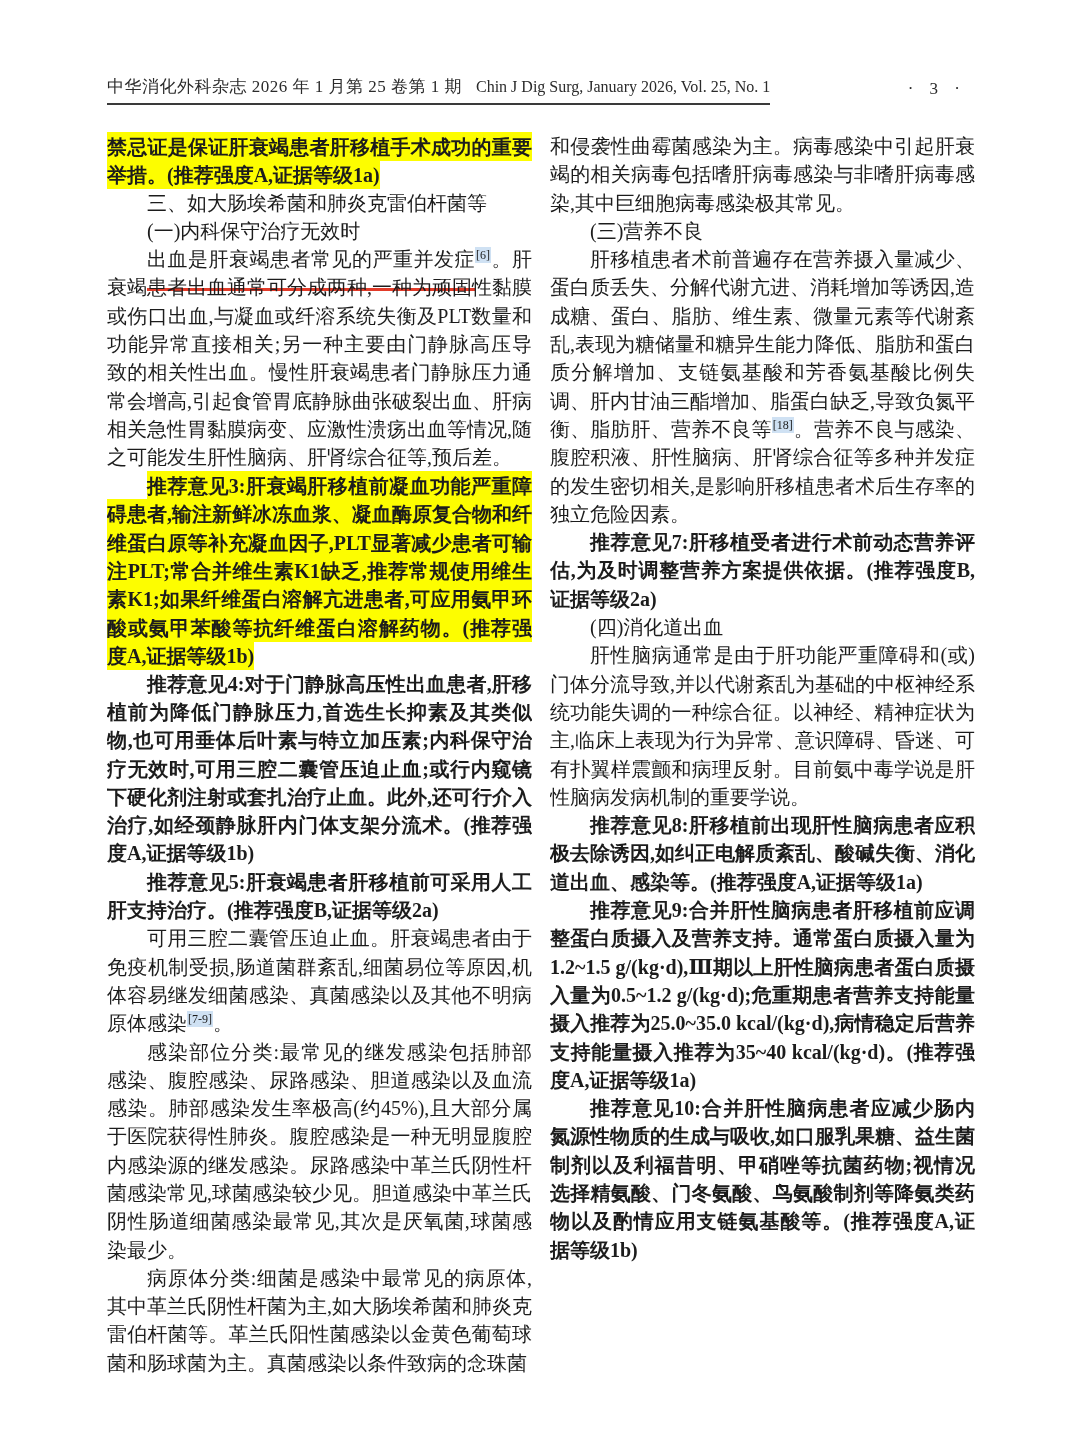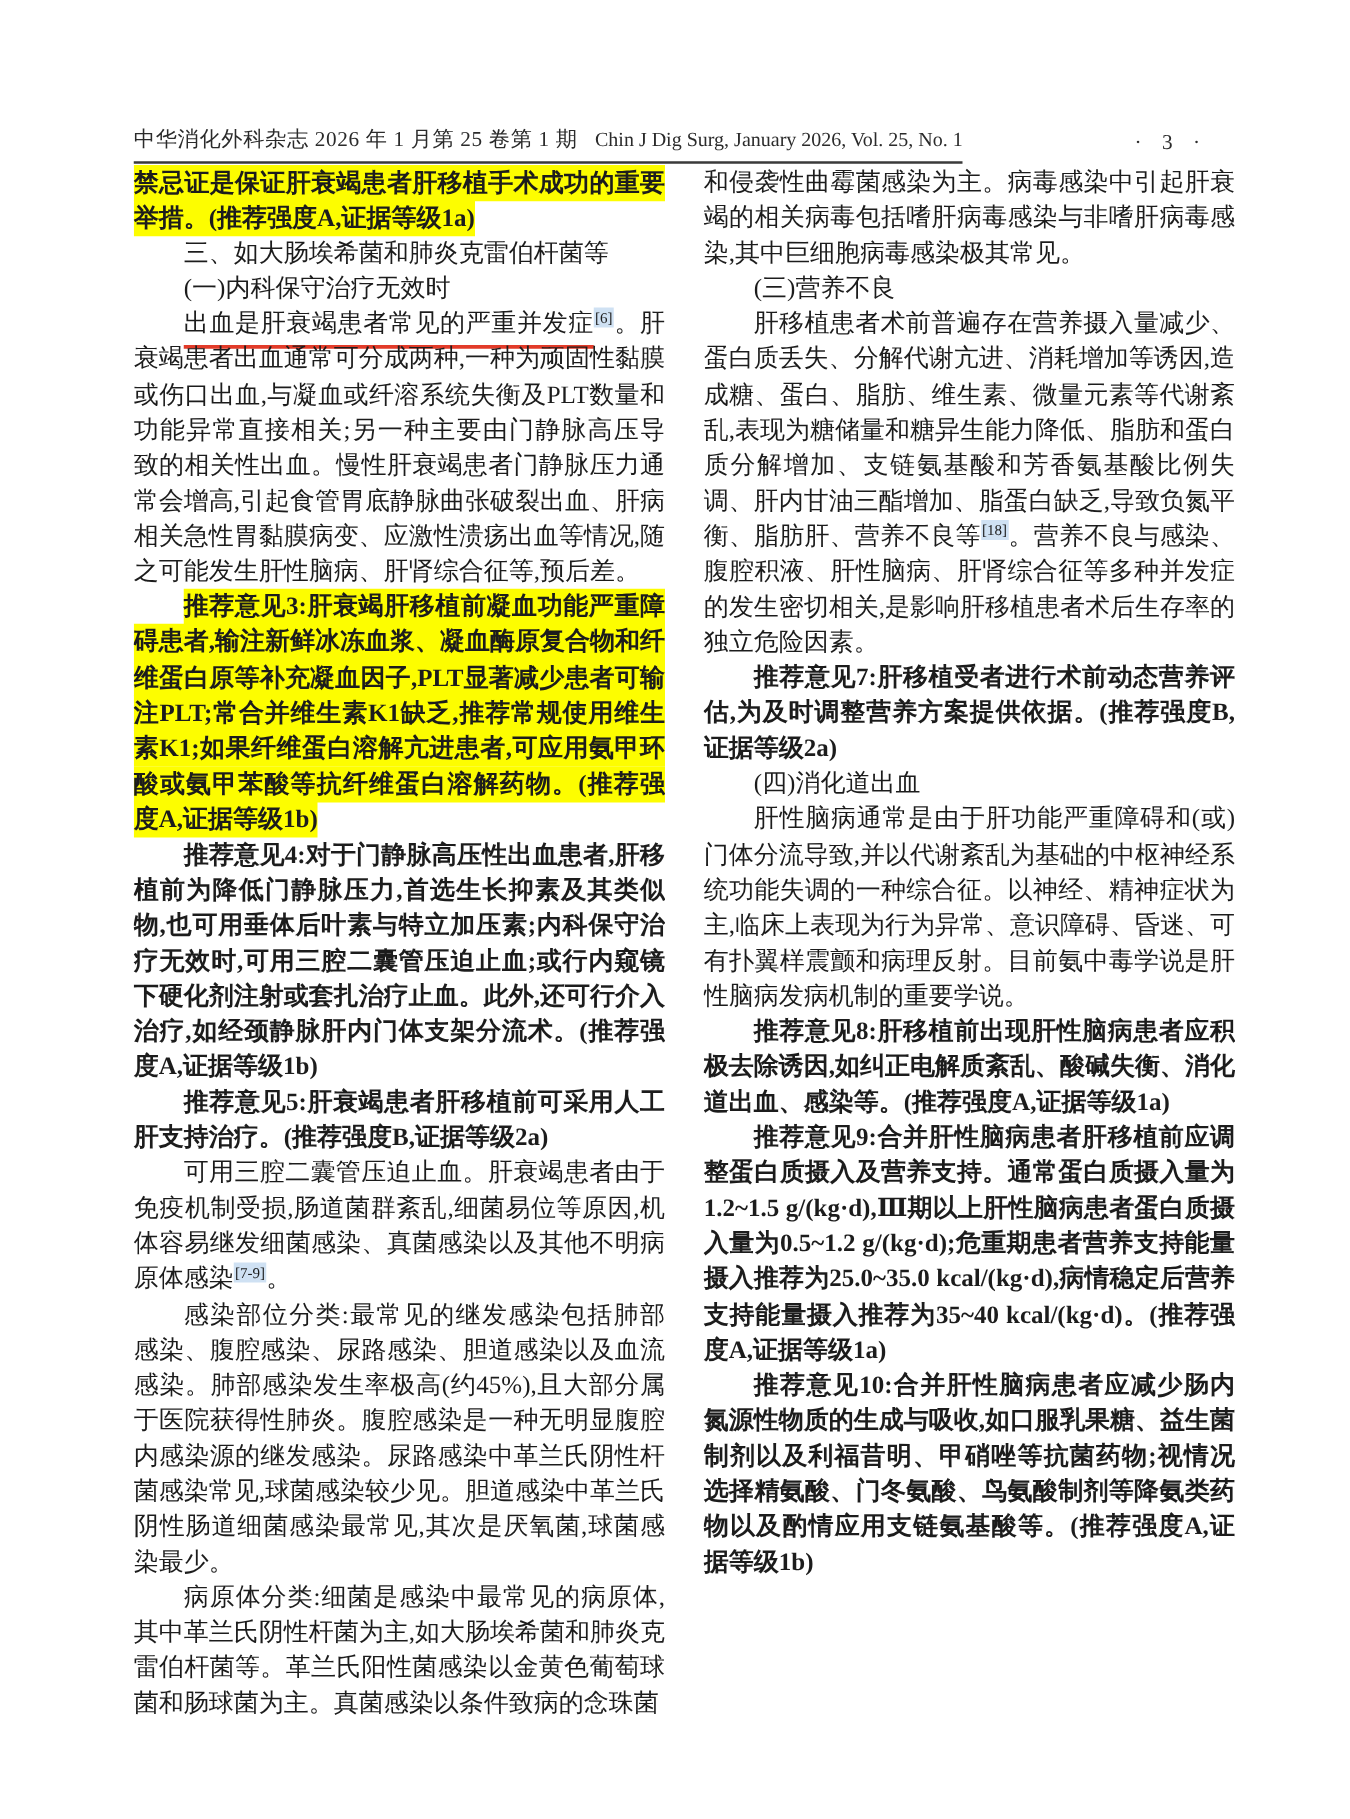--- a/index.html
+++ b/index.html
@@ -13,21 +13,21 @@
     height: 1455px;
     background: #ffffff;
     overflow: hidden;
     font-family: "Liberation Serif", "DejaVu Serif", serif;
     color: #1c1c1c;
   }
   
   .header {
     position: absolute;
     left: 107px;
-    top: 101px;
+    top: 76px;
     width: 881px;
     display: flex;
     justify-content: space-between;
     align-items: flex-start;
     font-size: 17px;
     line-height: 22px;
     color: #2b2b2b;
   }
   .citation {
     border-bottom: 2px solid #3a3a3a;
@@ -45,21 +45,20 @@
   }
   
   .content {
     position: absolute;
     left: 107px;
     top: 132px;
     width: 881px;
     height: 1290px;
     display: flex;
     gap: 18px;
-    justify-content: space-between;
   }
   .col {
     width: 425px;
     height: 100%;
     overflow: hidden;
   }
   .col p {
     margin: 0;
     font-size: 20px;
     line-height: 28.3px;
@@ -72,21 +71,21 @@
   
   .hl {
     background: #fdfd00;
     padding: 3.5px 0;
     -webkit-box-decoration-break: clone;
     box-decoration-break: clone;
   }
   
   .redline {
     border-bottom: 3px solid #e23b29;
-    padding-bottom: 6px;
+    padding-bottom: 18px;
   }
   
   sup.ref {
     font-size: 12px;
     line-height: 0;
     vertical-align: 7px;
     background: #cfe1f3;
     padding: 1px 1px;
     letter-spacing: 0;
     font-weight: 400;

